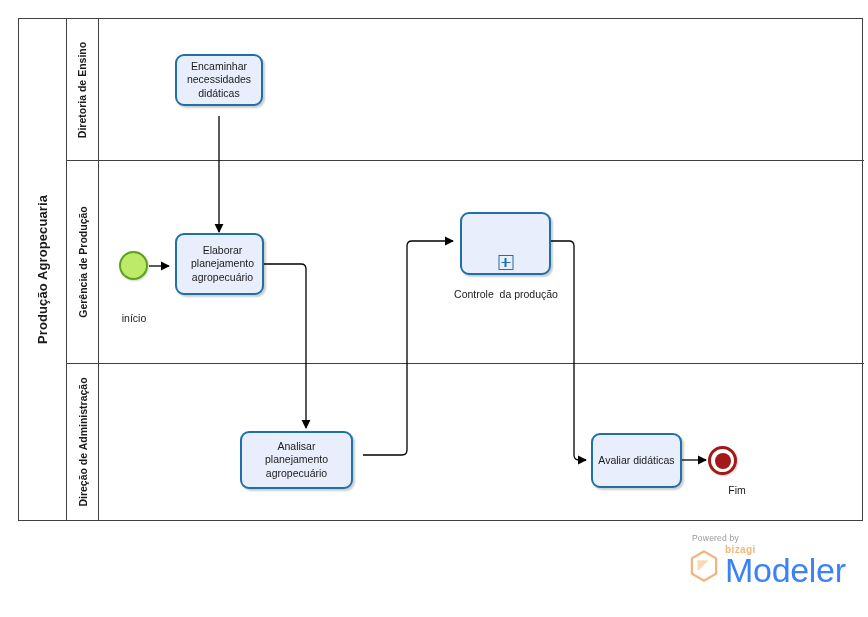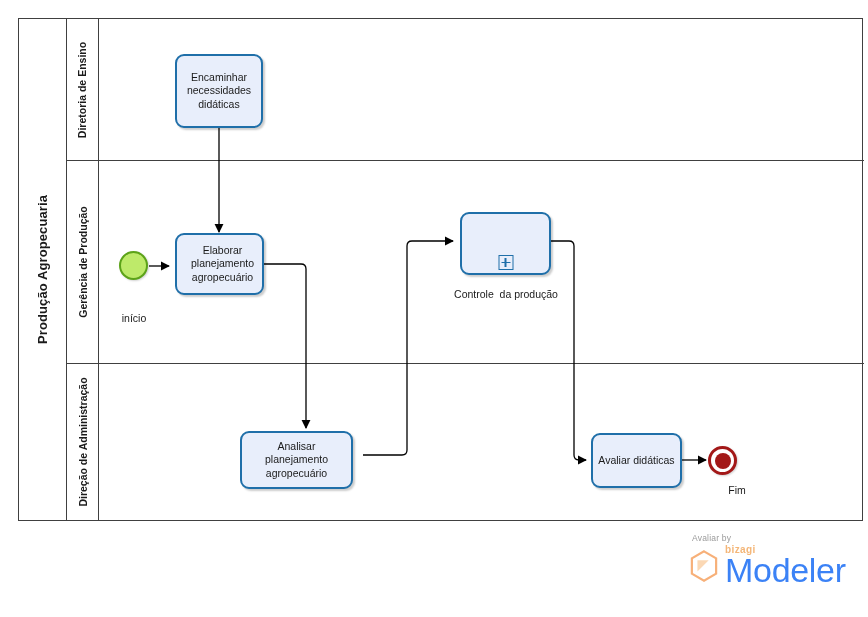--- a/index.html
+++ b/index.html
@@ -244,21 +244,21 @@
     <path d="M 363 455 L 402 455 Q 407 455 407 450 L 407 246 Q 407 241 412 241 L 453 241" fill="none" stroke="#000000" stroke-width="1.3" marker-end="url(#arrow)"></path>
 
     <path d="M 551 241 L 569 241 Q 574 241 574 246 L 574 455 Q 574 460 579 460 L 586 460" fill="none" stroke="#000000" stroke-width="1.3" marker-end="url(#arrow)"></path>
 
     <path d="M 682 460 L 706 460" fill="none" stroke="#000000" stroke-width="1.3" marker-end="url(#arrow)"></path>
   </svg>
 
   <div class="shape start-event" style="left:119px; top:251px; width:29px; height:29px;"></div>
   <div class="ext-label" style="left:104px; top:290px; width:60px;margin-top:22px;">início</div>
 
-  <div class="shape task" style="left:175px; top:54px; width:88px; height:74px;">
+  <div class="shape task" style="left:175px; top:54px; width:88px; height:52px;">
     <span class="label">Encaminhar
 necessidades
 didáticas</span>
   </div>
 
   <div class="shape task" style="left:175px; top:233px; width:89px; height:62px;padding-left:10px;">
     <span class="label">Elaborar
 planejamento
 agropecuário</span>
   </div>
@@ -277,21 +277,21 @@
   <div class="shape task" style="left:591px; top:433px; width:91px; height:55px;">
     <span class="label">Avaliar didáticas</span>
   </div>
 
   <div class="shape end-event" style="left:708px; top:446px; width:29px; height:29px;">
     <span class="inner"></span>
   </div>
   <div class="ext-label" style="left:707px; top:484px; width:60px;">Fim</div>
 
   <div class="branding">
-    <div class="powered">Avaliar by</div>
+    <div class="powered">Powered by</div>
     <div class="logo-row">
       <span style="display:inline-block;width:30px;height:32px;">
         <svg viewBox="0 0 34 38" width="30" height="32" xmlns="http://www.w3.org/2000/svg">
           <path d="M17 1.6 L31.4 9.9 L31.4 28.1 L17 36.4 L2.6 28.1 L2.6 9.9 Z" fill="none" stroke="#F7B079" stroke-width="2.6"></path>
           <path d="M9.2 12.2 L22.6 12.2 L9.2 25.6 Z" fill="#FBD8B4"></path>
         </svg>
       </span>
       <span class="wordmark">
         <span class="bizagi">bizagi</span>
         <span class="modeler">Modeler</span>

